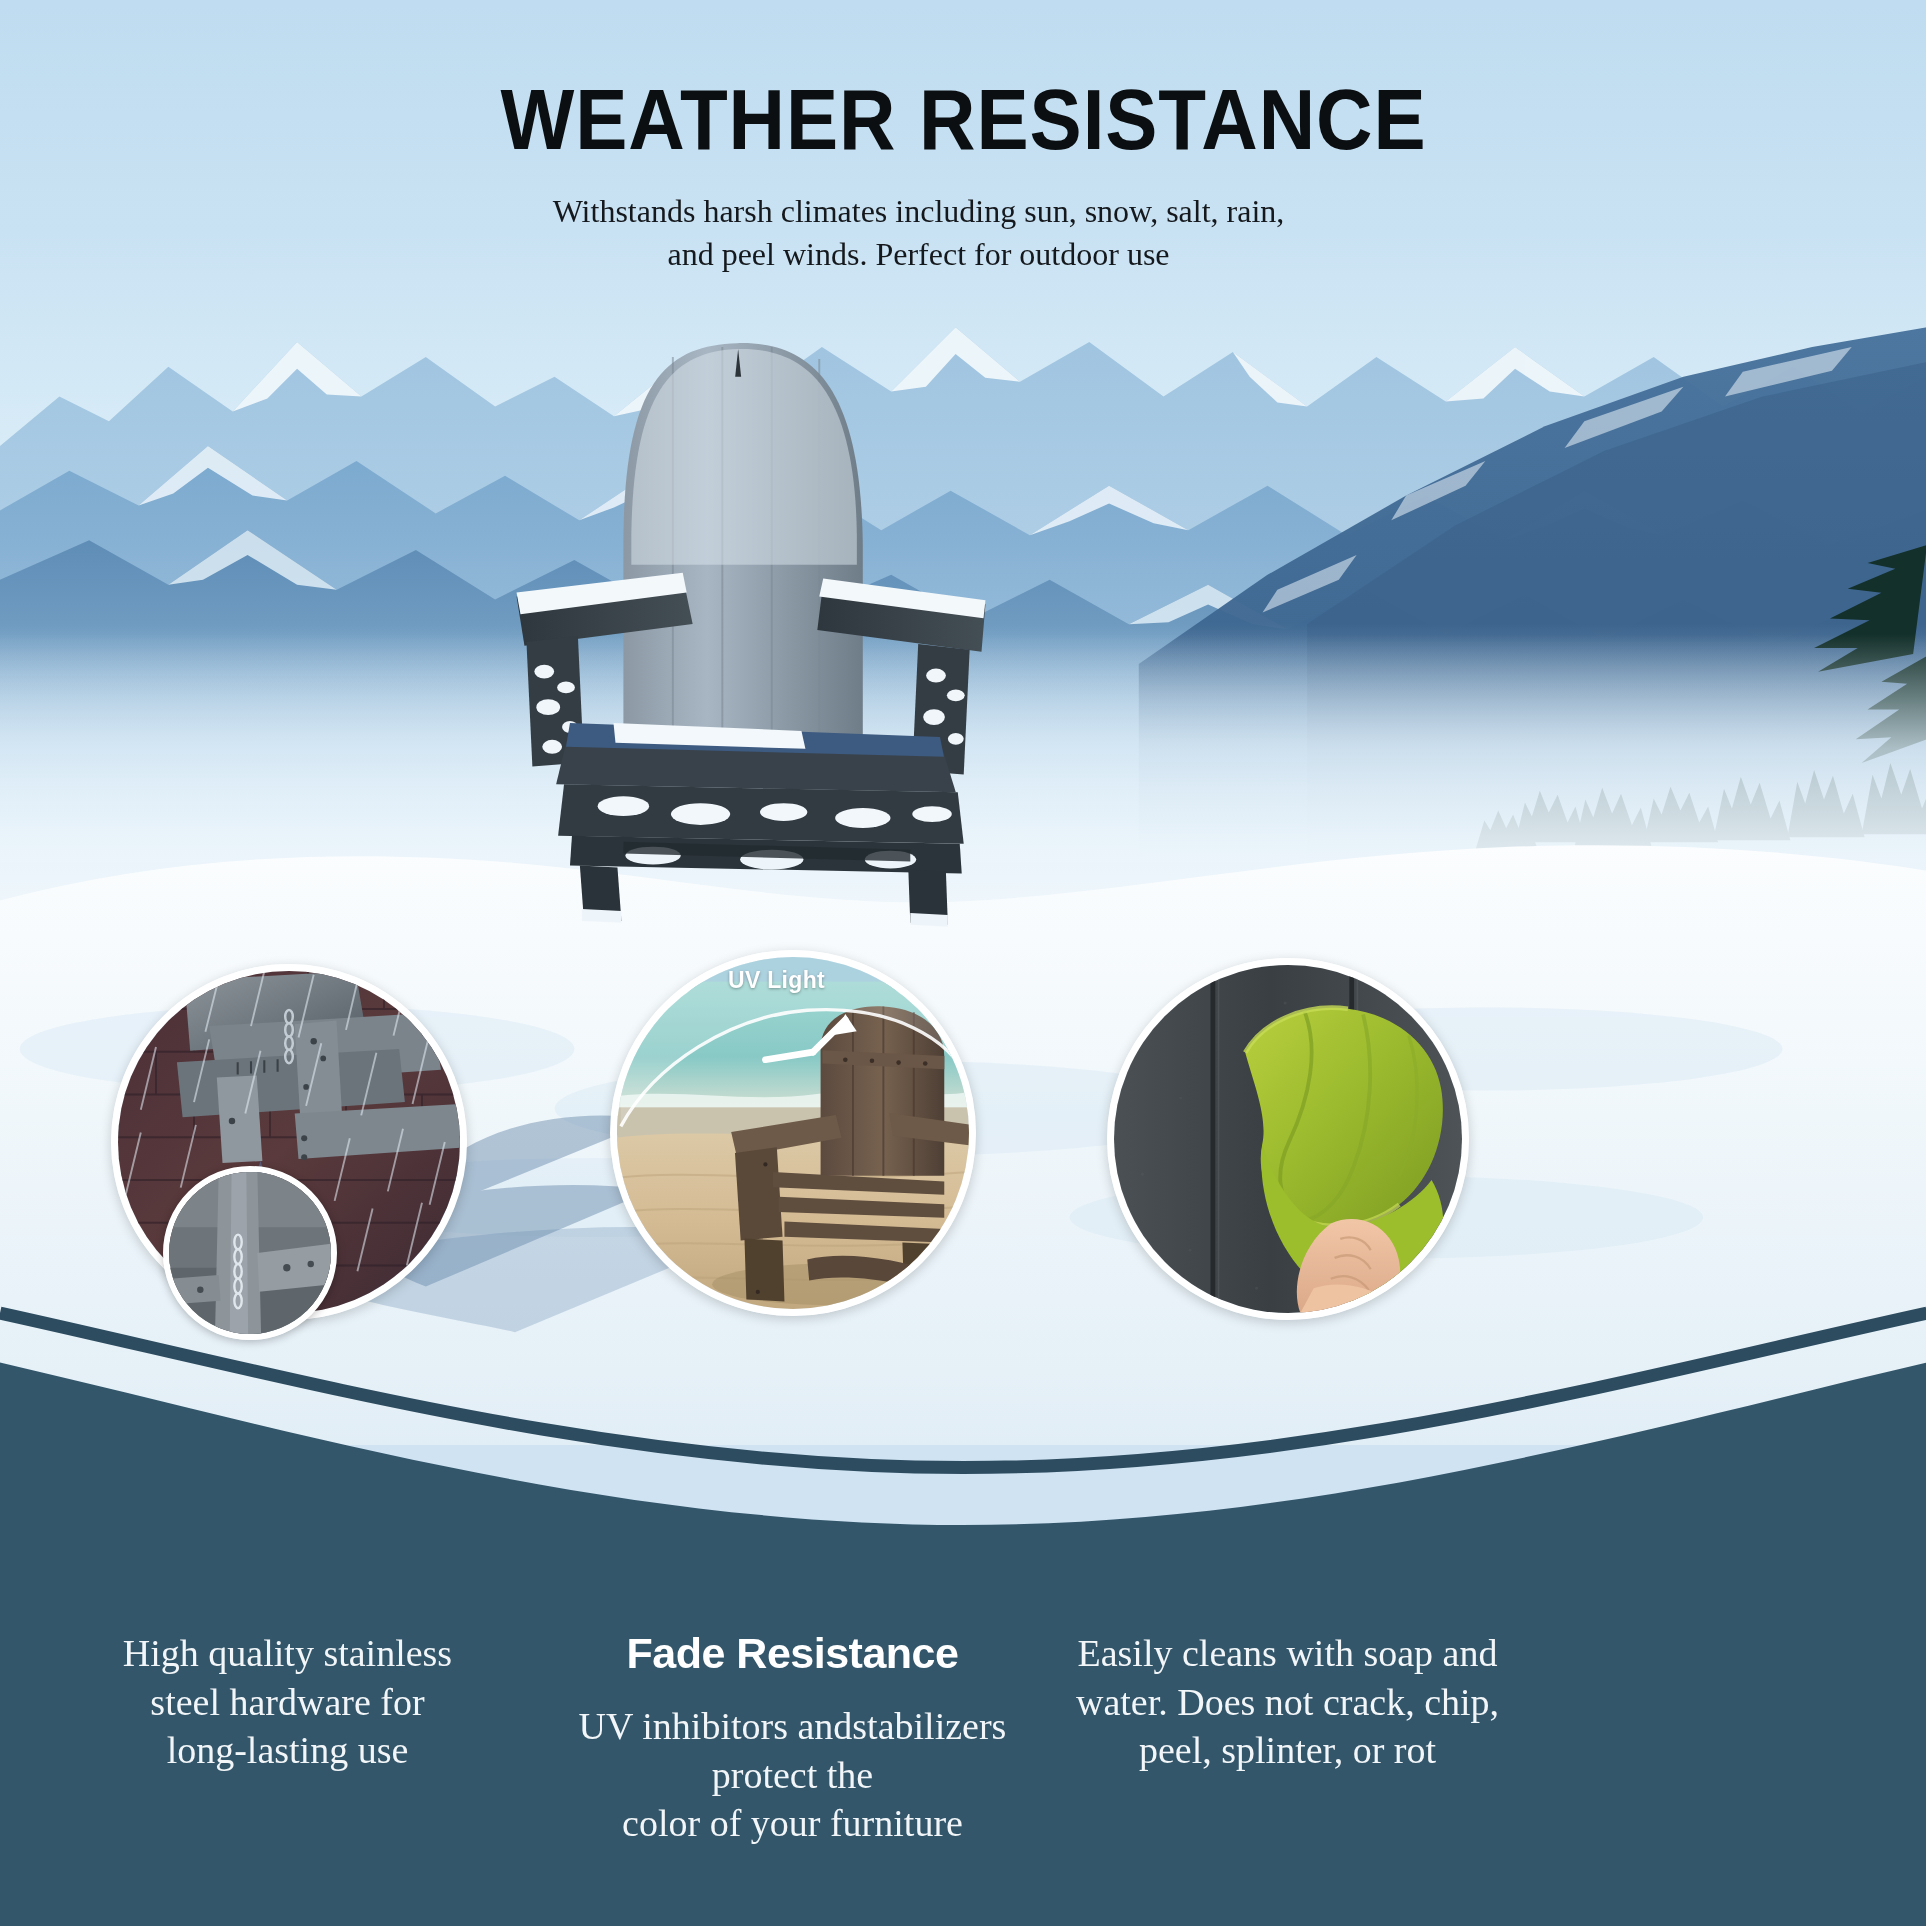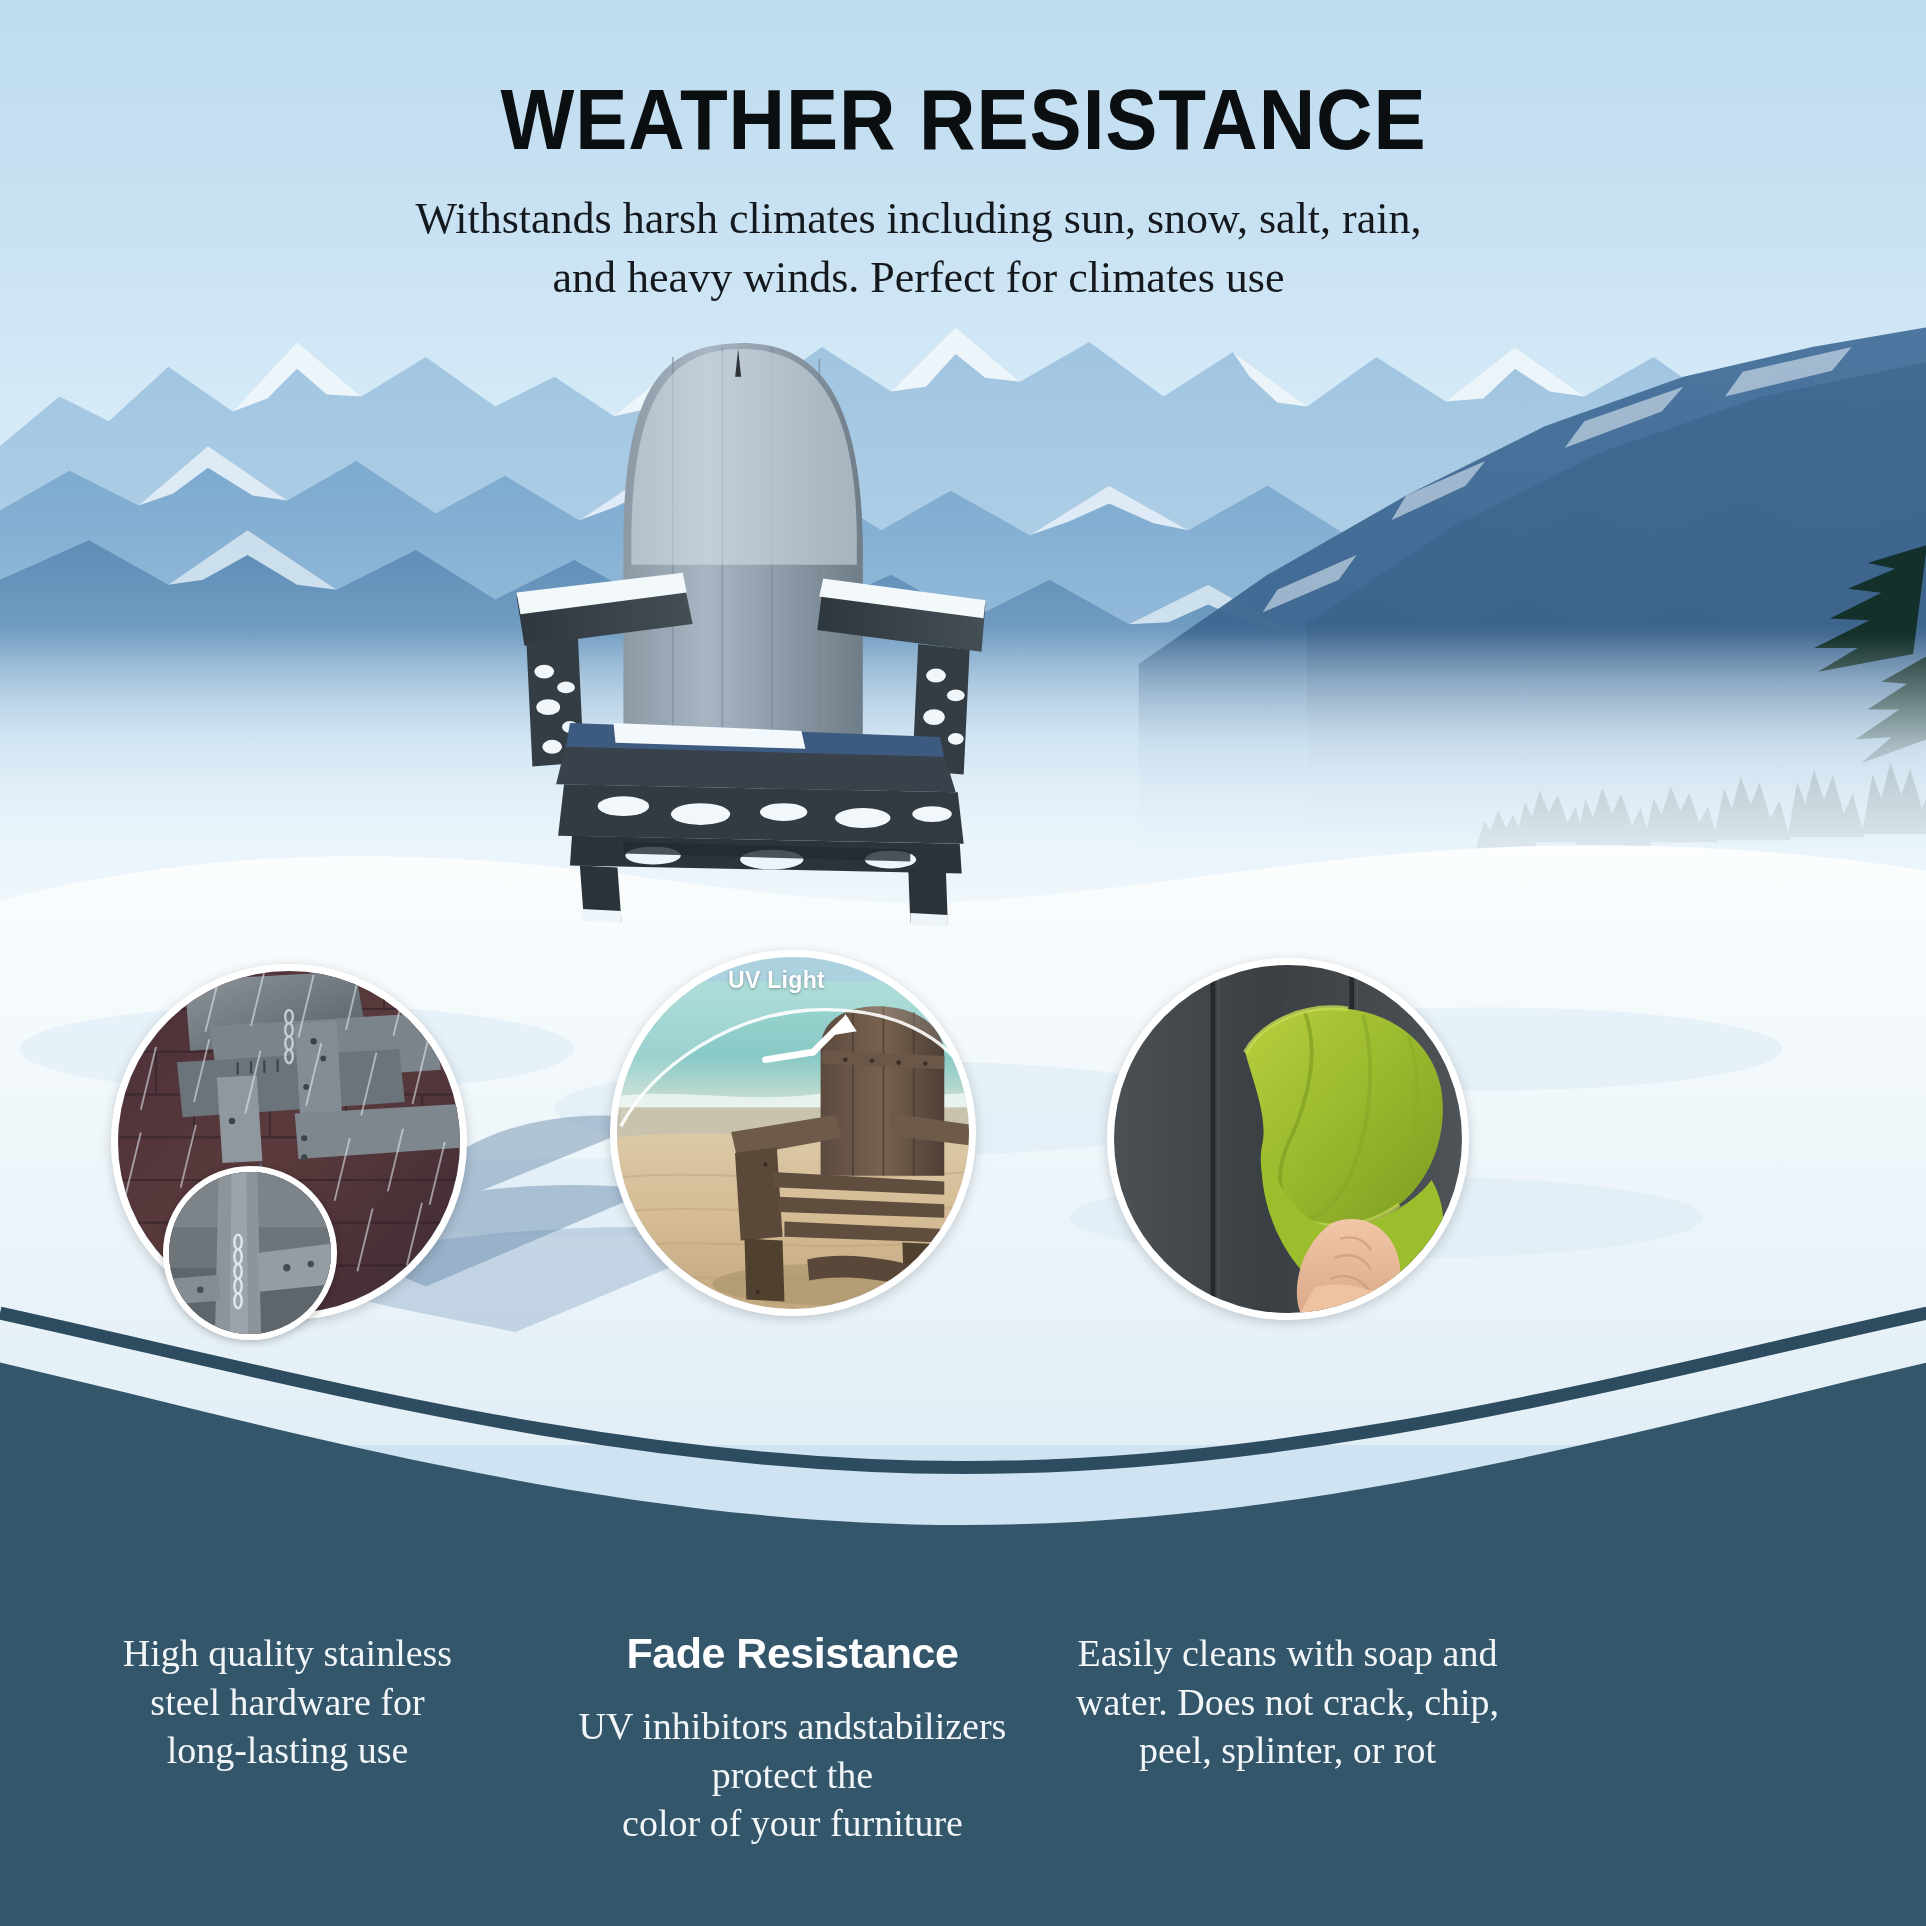--- a/index.html
+++ b/index.html
@@ -48,21 +48,21 @@
     font-size:85px;
     letter-spacing:1px;
     color:#0b0f12;
     transform:scaleX(.92);
     line-height:1;
   }
   .subtitle {
     position:absolute; left:0; top:190px; width:1837px;
     text-align:center;
     font-family:"Liberation Serif", serif;
-    font-size:44px;
+    font-size:32px;
     line-height:1.33;
     color:#15191d;
   }
 
   
   .circle {
     position:absolute;
     border-radius:50%;
     overflow:hidden;
     border:7px solid #ffffff;
@@ -614,21 +614,21 @@
         </g>
 
         <path d="M210,340 C232,332 266,336 286,352 L292,366 L196,366 Z" fill="#eec3a2"></path>
       </svg>
     </div>
   </div>
 
   <div class="title">WEATHER RESISTANCE</div>
   <div class="subtitle">
     <div>Withstands harsh climates including sun, snow, salt, rain,</div>
-    <div>and heavy winds. Perfect for climates use</div>
+    <div>and peel winds. Perfect for outdoor use</div>
   </div>
 
   <div class="feat f1">
     <div class="feat-desc">
       <span>High quality stainless</span>
       <span>steel hardware for</span>
       <span>long-lasting use</span>
     </div>
   </div>
 

